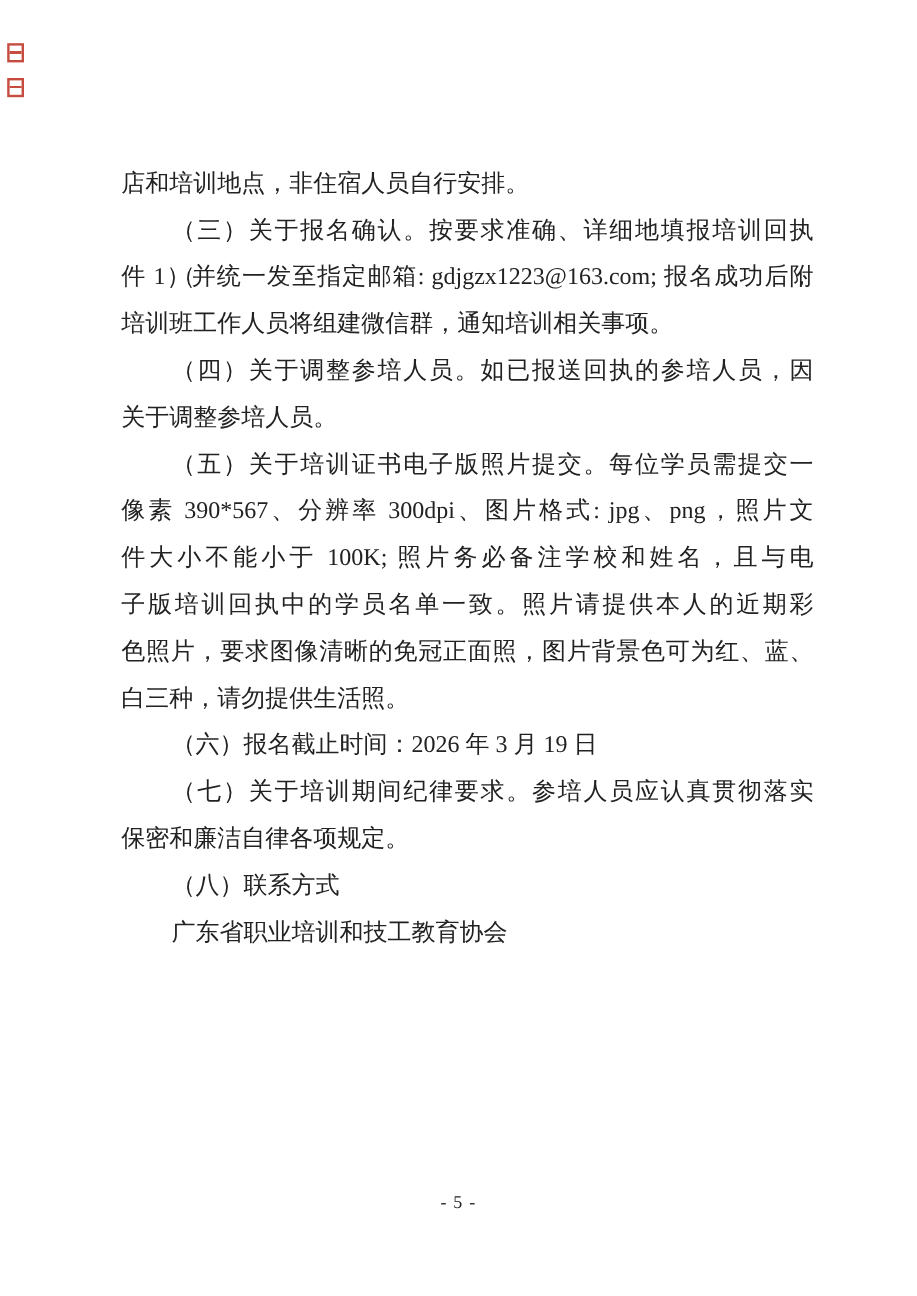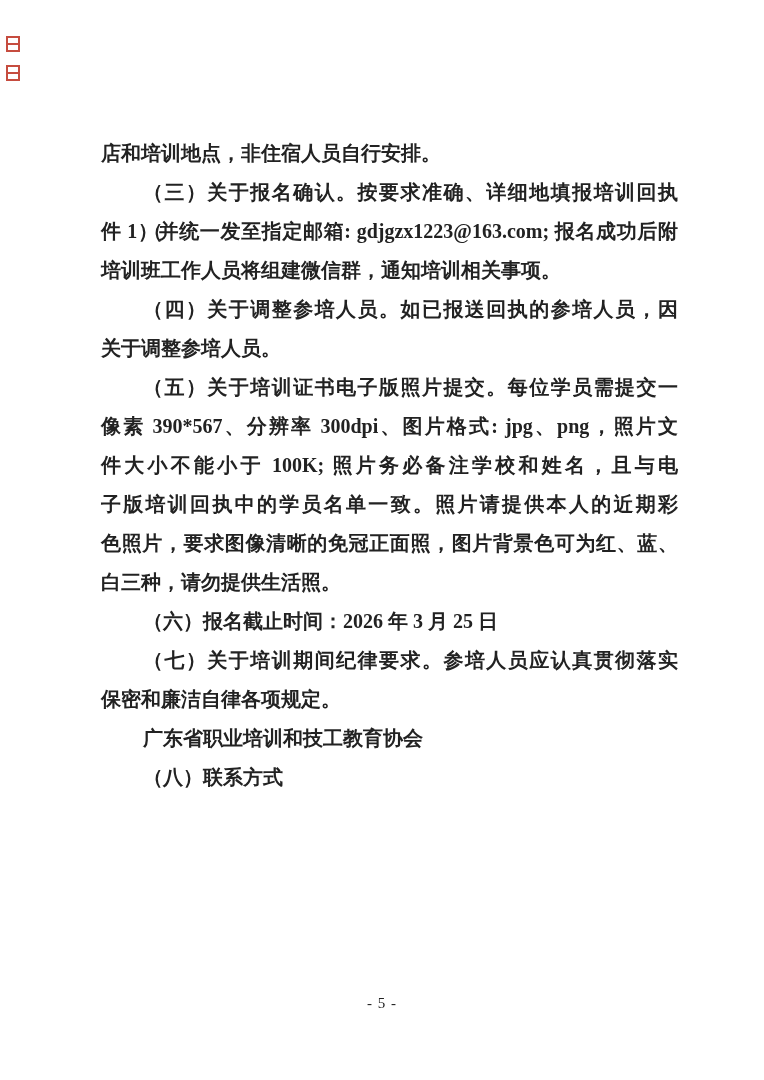--- a/index.html
+++ b/index.html
@@ -46,22 +46,22 @@
     text-align: left;
     white-space: normal;
     overflow: visible;
   }
   .line.indent { padding-left: 42px; }
   .line.jfull {
     text-align: justify;
     text-align-last: justify;
     text-justify: inter-character;
   }
-  .seg { font-weight: 700; }
-  .seg.bold { font-weight: 700; }
+  .seg { font-weight: 400; }
+  .seg.bold { font-weight: 400; }
   .page-footer {
     position: absolute;
     left: 0;
     right: 0;
     top: 995px;
     text-align: center;
     font-size: 15px;
     letter-spacing: 1px;
     color: #222222;
   }
@@ -82,24 +82,24 @@
       <div class="line jfull"><span class="seg">件 1）并统一发至指定邮箱: gdjgzx1223@163.com; 报名成功后，</span></div>
       <div class="line"><span class="seg">培训班工作人员将组建微信群，通知培训相关事项。</span></div>
       <div class="line indent jfull"><span class="seg bold">（四）关于调整参培人员。</span><span class="seg">如已报送回执的参培人员，因</span></div>
       <div class="line"><span class="seg">关于调整参培人员。</span></div>
       <div class="line indent jfull"><span class="seg bold">（五）关于培训证书电子版照片提交。</span><span class="seg">每位学员需提交一</span></div>
       <div class="line jfull"><span class="seg">像素 390*567、分辨率 300dpi、图片格式: jpg、png，照片文</span></div>
       <div class="line jfull"><span class="seg">件大小不能小于 100K; 照片务必备注学校和姓名，且与电</span></div>
       <div class="line jfull"><span class="seg">子版培训回执中的学员名单一致。照片请提供本人的近期彩</span></div>
       <div class="line jfull"><span class="seg">色照片，要求图像清晰的免冠正面照，图片背景色可为红、蓝、</span></div>
       <div class="line"><span class="seg">白三种，请勿提供生活照。</span></div>
-      <div class="line indent"><span class="seg bold">（六）报名截止时间：</span><span class="seg">2026 年 3 月 25 日</span></div>
+      <div class="line indent"><span class="seg bold">（六）报名截止时间：</span><span class="seg">2026 年 3 月 19 日</span></div>
       <div class="line indent jfull"><span class="seg bold">（七）关于培训期间纪律要求。</span><span class="seg">参培人员应认真贯彻落实</span></div>
       <div class="line"><span class="seg">保密和廉洁自律各项规定。</span></div>
+      <div class="line indent"><span class="seg bold">（八）联系方式</span></div>
       <div class="line indent"><span class="seg bold">广东省职业培训和技工教育协会</span></div>
-      <div class="line indent"><span class="seg bold">（八）联系方式</span></div>
     </main>
 
   <footer class="page-footer">
     <span>- 5 -</span>
   </footer>
 
 </div>
 
 </body></html>

